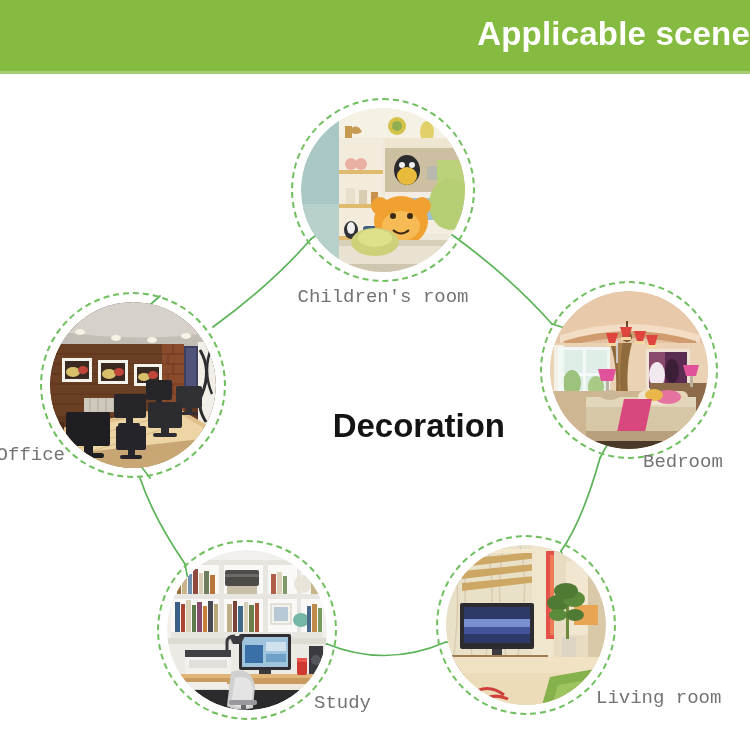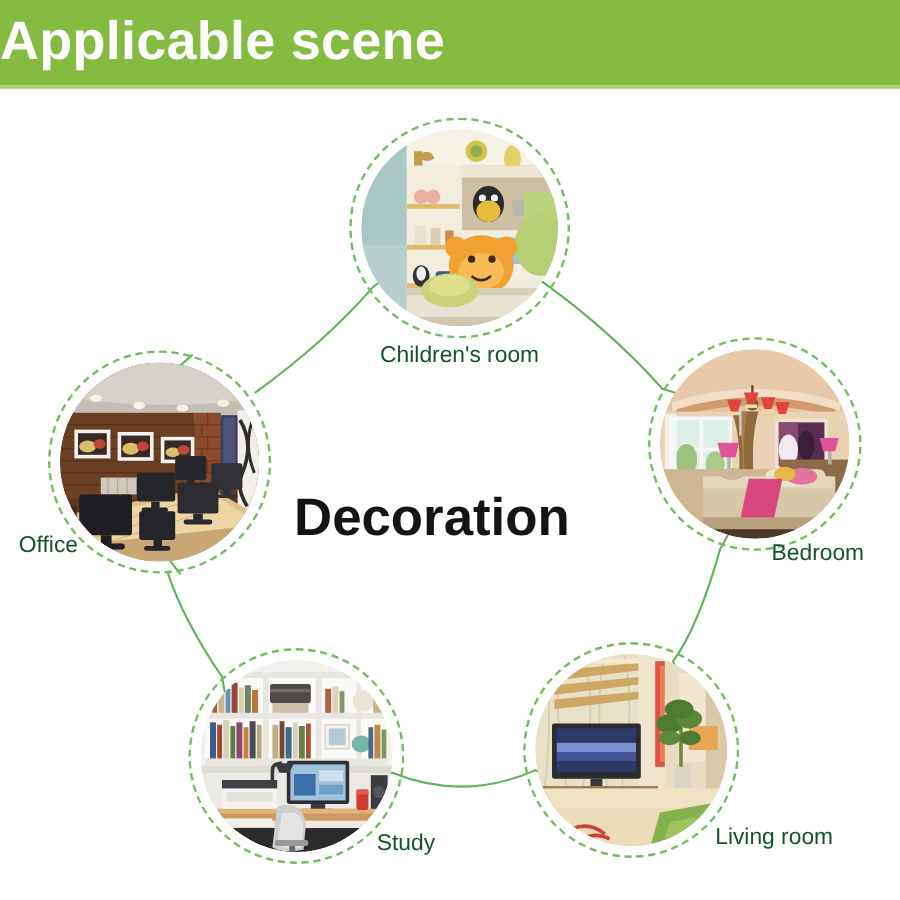--- a/index.html
+++ b/index.html
@@ -34,23 +34,23 @@
     width: 750px;
     height: 3px;
     background: #a8cd72;
   }
   #header-title {
     position: absolute;
     left: 0; top: 0;
     width: 750px;
     height: 71px;
     line-height: 68px;
-    text-align: left;
+    text-align: right;
     color: #ffffff;
-    font-size: 45px;
+    font-size: 33px;
     font-weight: bold;
     letter-spacing: 0.2px;
     font-family: "Liberation Sans", sans-serif;
     white-space: nowrap;
   }
 
   
   #stage {
     position: absolute;
     left: 0; top: 74px;
@@ -63,22 +63,22 @@
     width: 750px;
     height: 676px;
   }
 
   
   #center-label {
     position: absolute;
     left: 245px;
     top: 333px;
     width: 260px;
-    text-align: left;
-    font-size: 44px;
+    text-align: right;
+    font-size: 33px;
     font-weight: bold;
     color: #141414;
     font-family: "Liberation Sans", sans-serif;
     white-space: nowrap;
   }
 
   
   .node {
     position: absolute;
   }
@@ -92,22 +92,22 @@
   .node-photo {
     position: absolute;
     border-radius: 50%;
     overflow: hidden;
     box-sizing: border-box;
   }
   .node-photo svg { display: block; }
   .node-label {
     position: absolute;
     font-size: 19px;
-    color: #14532d;
-    font-family: Liberation Sans, sans-serif;
+    color: #737373;
+    font-family: Liberation Mono, monospace;
     white-space: nowrap;
     font-weight: normal;
   }
   .label-center { text-align: center; }
   .label-left   { text-align: right; }
   .label-right  { text-align: left; }
 </style>
 </head>
 <body>
 

